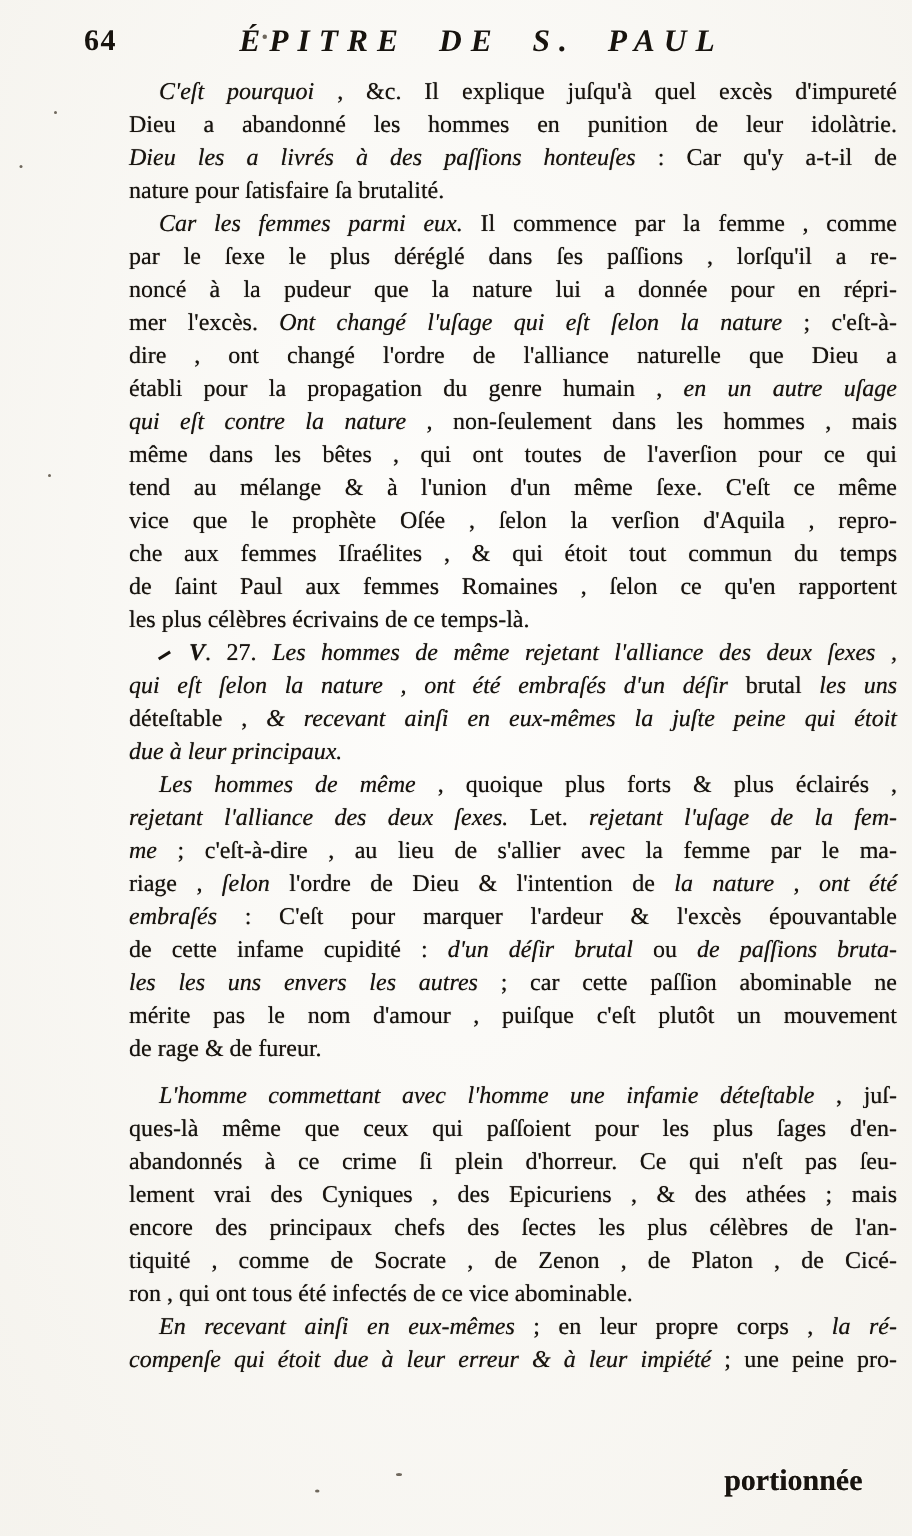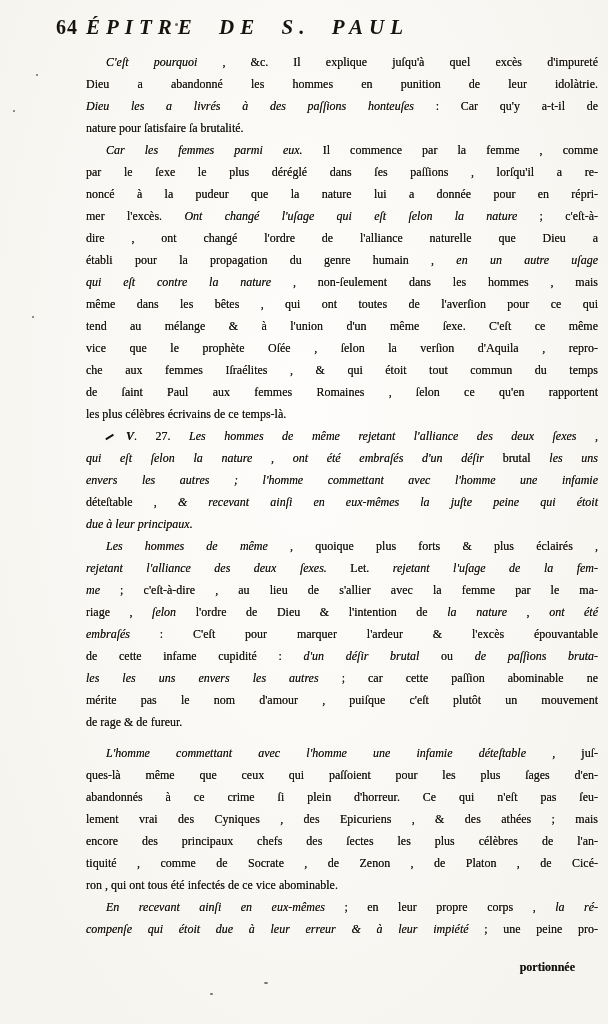--- a/index.html
+++ b/index.html
@@ -13,27 +13,27 @@
     background:
       radial-gradient(ellipse at 50% 40%, rgba(255,255,255,0.6), rgba(225,220,210,0.25) 95%),
       #fcfbf7;
   }
   .page-number{
     position:absolute;left:56px;top:16px;
     font-size:20px;font-weight:700;letter-spacing:1px;
   }
   .running-title{
     position:absolute;left:86px;top:15px;width:470px;
-    text-align:left;font-style:italic;font-weight:700;
+    text-align:center;font-style:italic;font-weight:700;
     font-size:21px;letter-spacing:6px;word-spacing:10px;
     white-space:nowrap;
   }
   .text-block{
     position:absolute;left:86px;top:51px;width:512px;
-    font-size:12px;
+    font-size:16px;
     text-shadow:0 0 0.5px rgba(23,19,14,0.75);
   }
   .line{
     height:22px;line-height:22px;
     text-align:justify;text-align-last:justify;
     white-space:normal;overflow:visible;
   }
   .line.end{text-align-last:left;}
   .seg-i{font-style:italic;}
   .seg-r{font-style:normal;}
@@ -43,22 +43,22 @@
     background:currentColor;transform:rotate(-32deg);
   }
   .margin-note{
     position:absolute;left:7px;top:358px;width:76px;
     font-style:italic;font-weight:700;font-size:14.5px;line-height:18px;
     text-shadow:0 0 0.5px rgba(23,19,14,0.75);
   }
   .margin-note .mn-1{padding-left:25px;}
   .margin-note .mn-2{padding-left:1px;}
   .catchword{
-    position:absolute;right:33px;top:956px;
-    font-size:12px;line-height:22px;font-weight:700;
+    position:absolute;right:33px;top:976px;
+    font-size:20px;line-height:22px;font-weight:700;
     text-shadow:0 0 0.4px rgba(23,19,14,0.6);
   }
   .speck{position:absolute;background:#6f685d;border-radius:50%;}
   .speck.s1{left:175px;top:23px;width:3px;height:3px;}
   .speck.s2{left:36px;top:74px;width:2px;height:2px;}
   .speck.s3{left:13px;top:110px;width:2px;height:2px;}
   .speck.s4{left:32px;top:316px;width:2px;height:2px;}
   .speck.s5{left:210px;top:993px;width:3px;height:2px;}
   .speck.s6{left:264px;top:982px;width:4px;height:2px;}
 </style>
@@ -85,21 +85,20 @@
       <div class="line"><span class="seg-r">établi pour la propagation du genre humain , </span><span class="seg-i">en un autre uſage</span></div>
       <div class="line"><span class="seg-i">qui eſt contre la nature</span><span class="seg-r"> , non-ſeulement dans les hommes , mais</span></div>
       <div class="line"><span class="seg-r">même dans les bêtes , qui ont toutes de l'averſion pour ce qui</span></div>
       <div class="line"><span class="seg-r">tend au mélange &amp; à l'union d'un même ſexe. C'eſt ce même</span></div>
       <div class="line"><span class="seg-r">vice que le prophète Oſée , ſelon la verſion d'Aquila , repro-</span></div>
       <div class="line"><span class="seg-r">che aux femmes Iſraélites , &amp; qui étoit tout commun du temps</span></div>
       <div class="line"><span class="seg-r">de ſaint Paul aux femmes Romaines , ſelon ce qu'en rapportent</span></div>
       <div class="line end"><span class="seg-r">les plus célèbres écrivains de ce temps-là.</span></div>
       <div class="line" style="text-indent: 20px;"><span class="seg-v">V</span><span class="seg-r">. 27. </span><span class="seg-i">Les hommes de même rejetant l'alliance des deux ſexes ,</span></div>
       <div class="line"><span class="seg-i">qui eſt ſelon la nature , ont été embraſés d'un déſir </span><span class="seg-r">brutal</span><span class="seg-i"> les uns</span></div>
-      <div class="line"><span class="seg-i">envers les autres ; l'homme commettant avec l'homme une infamie</span></div>
       <div class="line"><span class="seg-r">déteſtable , </span><span class="seg-i">&amp; recevant ainſi en eux-mêmes la juſte peine qui étoit</span></div>
       <div class="line end"><span class="seg-i">due à leur principaux.</span></div>
       <div class="line" style="text-indent: 20px;"><span class="seg-i">Les hommes de même</span><span class="seg-r"> , quoique plus forts &amp; plus éclairés ,</span></div>
       <div class="line"><span class="seg-i">rejetant l'alliance des deux ſexes.</span><span class="seg-r"> Let. </span><span class="seg-i">rejetant l'uſage de la fem-</span></div>
       <div class="line"><span class="seg-i">me</span><span class="seg-r"> ; c'eſt-à-dire , au lieu de s'allier avec la femme par le ma-</span></div>
       <div class="line"><span class="seg-r">riage , </span><span class="seg-i">ſelon</span><span class="seg-r"> l'ordre de Dieu &amp; l'intention de </span><span class="seg-i">la nature</span><span class="seg-r"> , </span><span class="seg-i">ont été</span></div>
       <div class="line"><span class="seg-i">embraſés</span><span class="seg-r"> : C'eſt pour marquer l'ardeur &amp; l'excès épouvantable</span></div>
       <div class="line"><span class="seg-r">de cette infame cupidité : </span><span class="seg-i">d'un déſir brutal</span><span class="seg-r"> ou </span><span class="seg-i">de paſſions bruta-</span></div>
       <div class="line"><span class="seg-i">les les uns envers les autres</span><span class="seg-r"> ; car cette paſſion abominable ne</span></div>
       <div class="line"><span class="seg-r">mérite pas le nom d'amour , puiſque c'eſt plutôt un mouvement</span></div>

